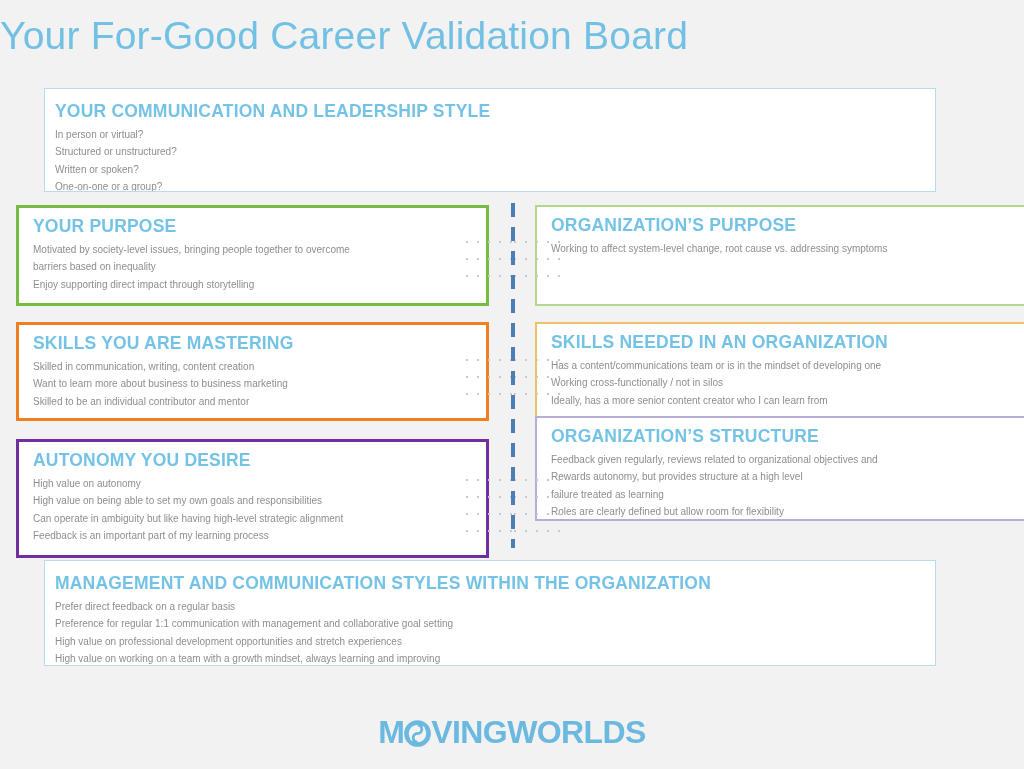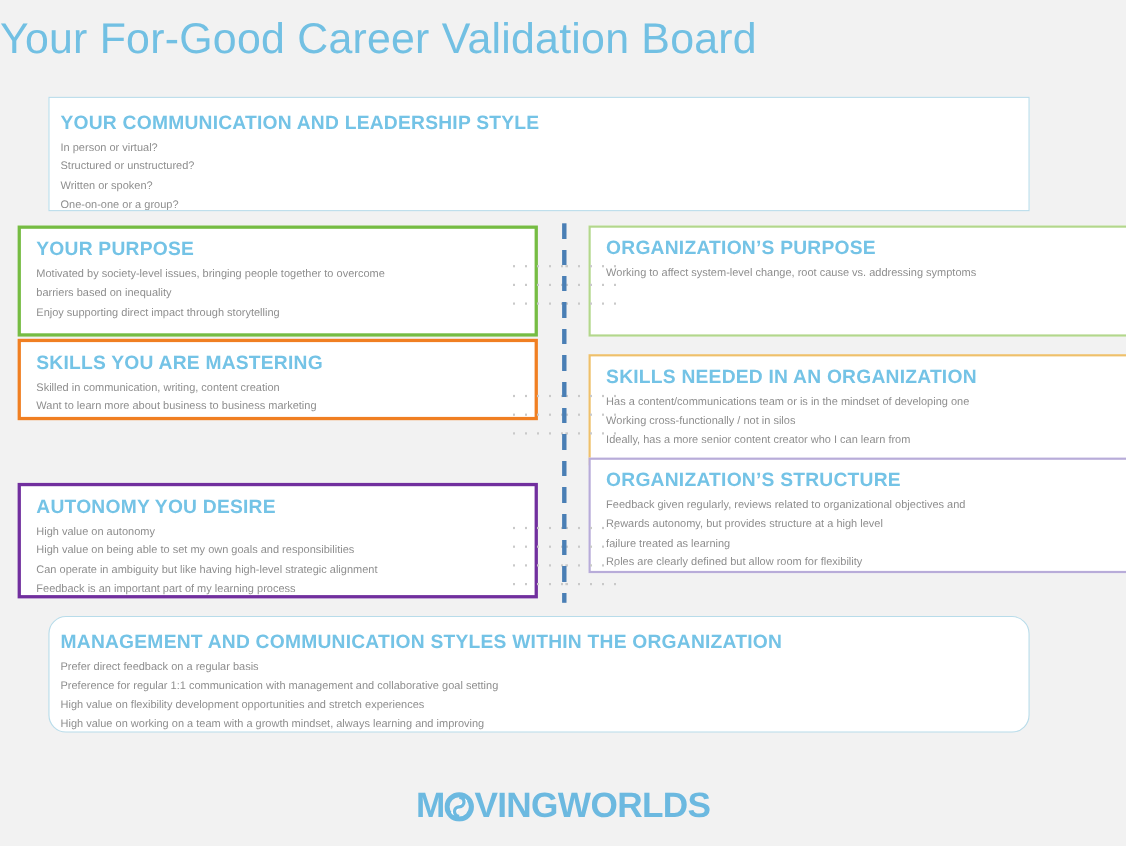--- a/index.html
+++ b/index.html
@@ -60,21 +60,21 @@
     left: 16px;
     width: 892px;
     border-width: 1px;
     border-color: #b8dcea;
     padding: 12px 10px 10px;
     margin-left: 28px;
   }
   .card-wide .card-title { font-size: 17.5px; }
 
   #box-top    { top: 88px;  height: 104px; }
-  #box-bottom { top: 560px; height: 106px; border-radius: 16px; }
+  #box-bottom { top: 560px; height: 106px; }
 
   
   .card-left {
     left: 16px;
     width: 473px;
     border-width: 3px;
     text-align: left;
     padding: 8px 14px 8px 14px;
   }
   
@@ -82,24 +82,24 @@
     left: 535px;
     width: 563px;
     border-width: 2px;
     text-align: left;
     padding: 8px 14px 4px 14px;
   }
 
   #box-purpose    { top: 205px; height: 101px; border-color: #76bc43; }
   #box-org-purpose{ top: 205px; height: 101px; border-color: #b3d78c; }
 
-  #box-skills     { top: 308px; height: 74px; border-color: #f07f22; }
+  #box-skills     { top: 322px; height: 99px; border-color: #f07f22; }
   #box-org-skills { top: 322px; height: 101px; border-color: #eec06b; }
 
-  #box-autonomy   { top: 439px; height: 105px; border-color: #712f9e; }
+  #box-autonomy   { top: 439px; height: 119px; border-color: #712f9e; }
   #box-org-struct { top: 416px; height: 105px; border-color: #b8acd9; }
 
   
   .divider {
     position: absolute;
     left: 511px;
     top: 203px;
     width: 4px;
     height: 345px;
     background-image: repeating-linear-gradient(
@@ -221,21 +221,21 @@
     <div class="ln">failure treated as learning</div>
     <div class="ln">Roles are clearly defined but allow room for flexibility</div>
   </div>
 </div>
 
 <div class="card card-wide" id="box-bottom">
   <div class="card-title">MANAGEMENT AND COMMUNICATION STYLES WITHIN THE ORGANIZATION</div>
   <div class="card-lines">
     <div class="ln">Prefer direct feedback on a regular basis</div>
     <div class="ln">Preference for regular 1:1 communication with management and collaborative goal setting</div>
-    <div class="ln">High value on flexibility development opportunities and stretch experiences</div>
+    <div class="ln">High value on professional development opportunities and stretch experiences</div>
     <div class="ln">High value on working on a team with a growth mindset, always learning and improving</div>
   </div>
 </div>
 
 <div class="connectors">
 
   <div class="dotrow left" style="top:241px"></div>
   <div class="dotrow left" style="top:258px"></div>
   <div class="dotrow left" style="top:275px"></div>
   <div class="dotrow right" style="top:241px"></div>

